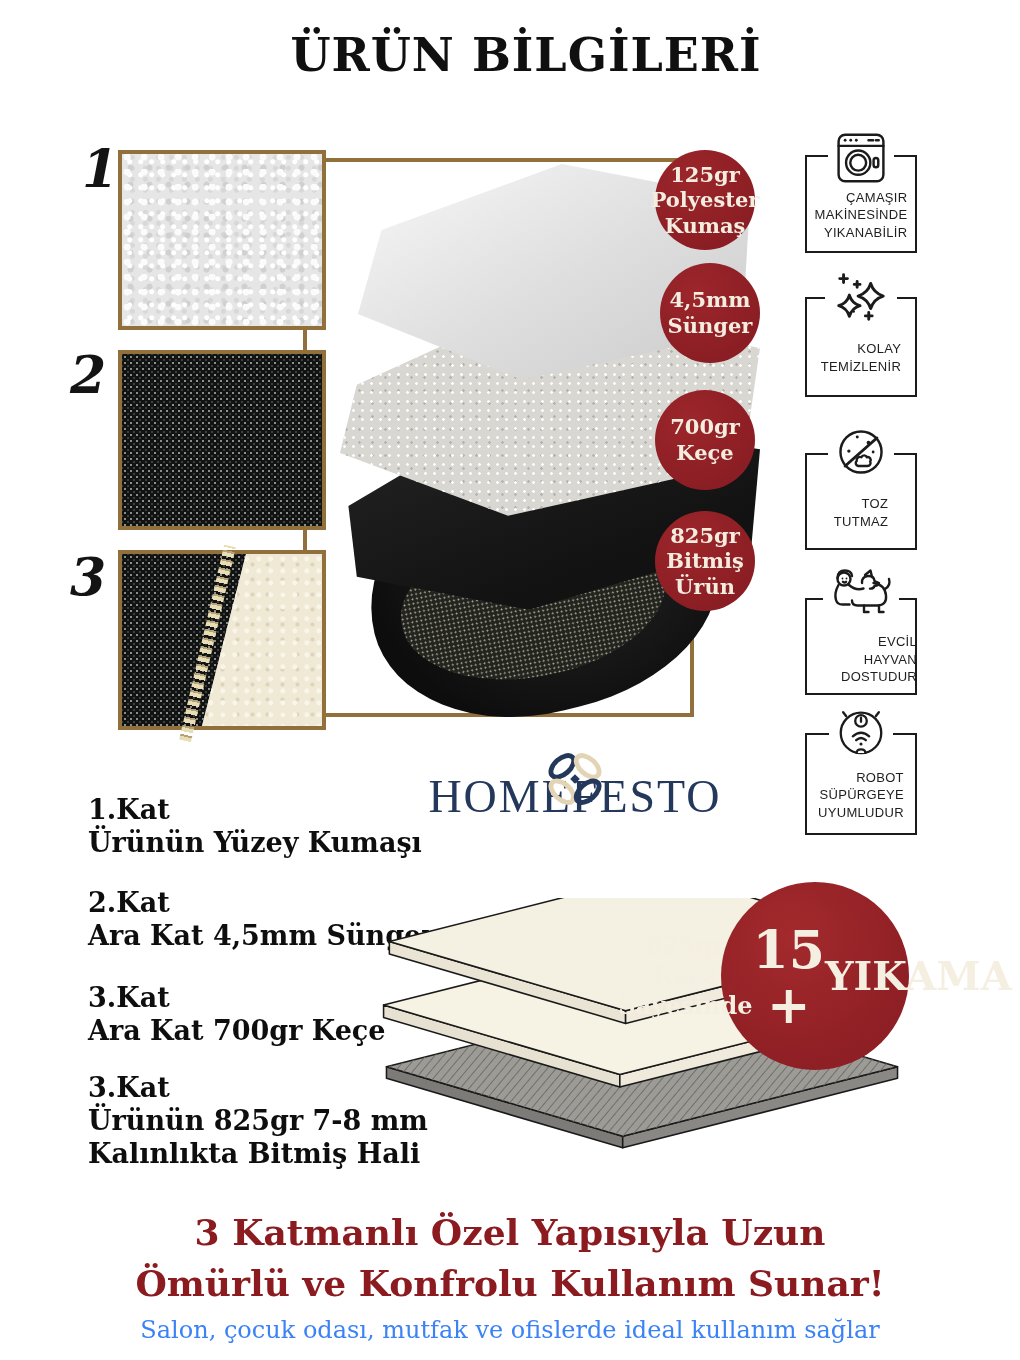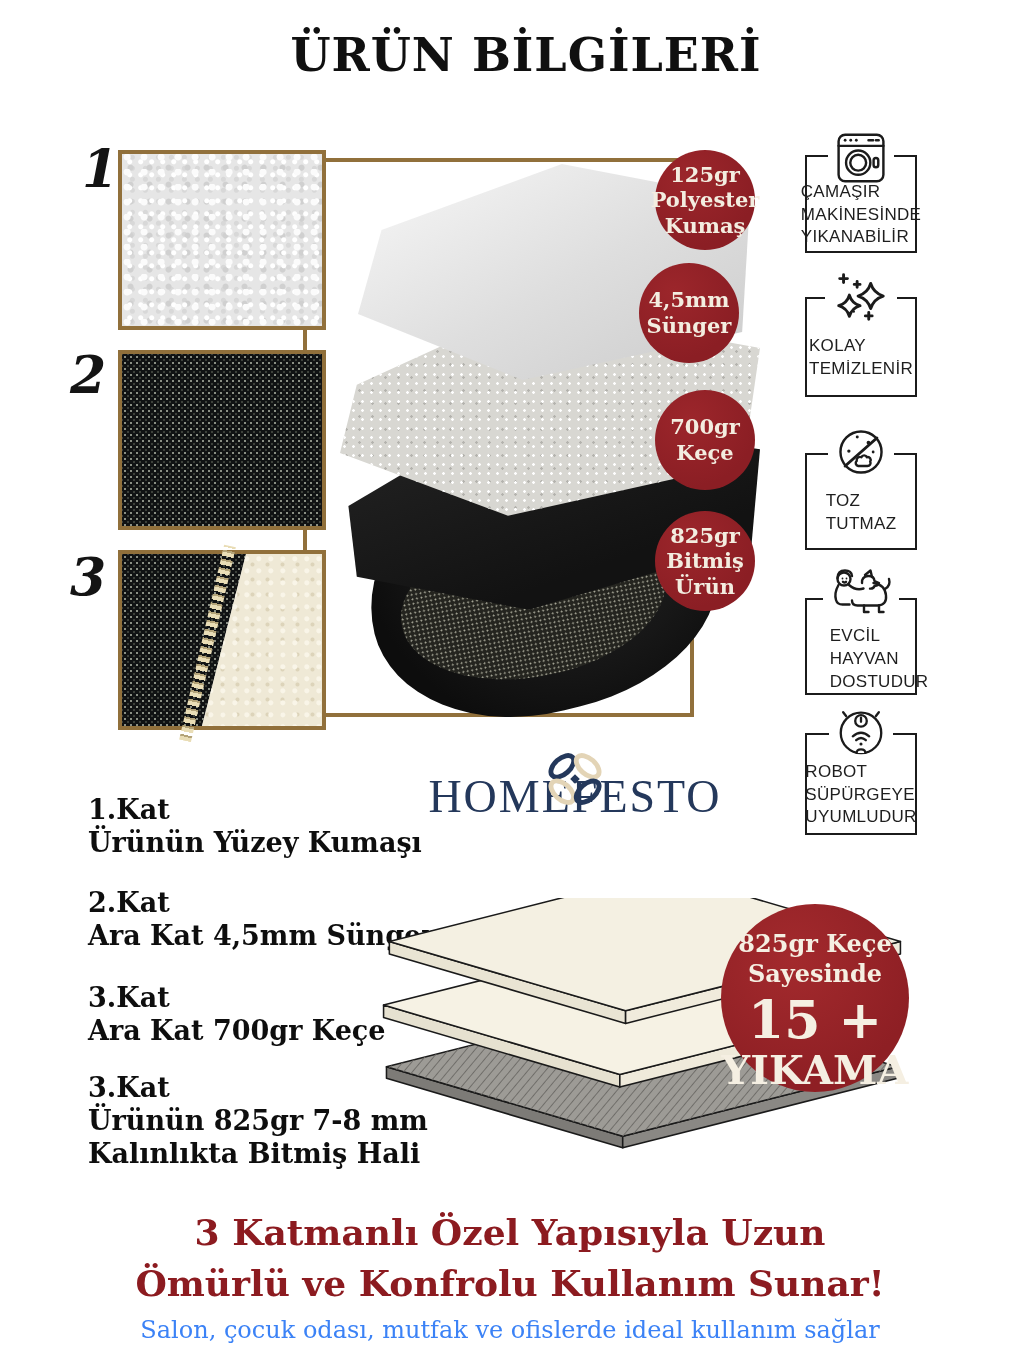--- a/index.html
+++ b/index.html
@@ -79,44 +79,44 @@
     background-color:#24241f;
     background-image:radial-gradient(rgba(196,196,178,.85) .7px,transparent 1.2px);
     background-size:4.5px 4.5px;}
 
   
   .badge{position:absolute;width:100px;height:100px;border-radius:50%;
     background:radial-gradient(circle at 35% 30%,#9c262b,#8B1E24 70%);
     color:#F3EDE0;display:flex;align-items:center;justify-content:center;text-align:center;
     font-size:21px;font-weight:700;line-height:1.22;white-space:pre-line;z-index:6;}
   .b1{left:655px;top:150px;}
-  .b2{left:639px;top:263px;text-align:center;}
+  .b2{left:660px;top:263px;text-align:center;}
   .b3{left:655px;top:390px;}
   .b4{left:655px;top:511px;}
   .b5{left:655px;top:631px;}
 
   
   .feature{position:absolute;left:805px;width:112px;border:2.5px solid #1b1b1b;
     box-sizing:border-box;background:#fff;z-index:4;}
   .f1{top:155px;height:98px;}
   .f2{top:297px;height:100px;}
   .f3{top:453px;height:97px;}
   .f4{top:598px;height:97px;}
   .f5{top:733px;height:102px;}
   .feature .ficon{position:absolute;left:50%;transform:translateX(-50%);
     background:#ffffff;padding:0 5px;line-height:0;}
   .f1 .ficon{top:-27px;}
   .f2 .ficon{top:-30px;}
   .f3 .ficon{top:-31px;}
   .f4 .ficon{top:-36px;}
   .f5 .ficon{top:-31px;}
   .feature .flabel{position:absolute;left:0;right:0;top:26px;bottom:4px;
-    display:flex;align-items:center;justify-content:center;text-align:left;
+    display:flex;align-items:center;justify-content:center;text-align:right;
     font-family:"Liberation Sans","DejaVu Sans",sans-serif;
-    font-size:17px;font-weight:500;letter-spacing:.3px;color:#1e1e1e;
+    font-size:13px;font-weight:500;letter-spacing:.3px;color:#1e1e1e;
     line-height:1.35;white-space:pre-line;}
   .f4 .flabel{top:30px;padding-left:36px;}
 
   
   .desc{position:absolute;left:88px;font-size:27px;font-weight:700;color:#0e0e0e;line-height:33px;}
   .d1{top:793px;}
   .d2{top:886px;}
   .d3{top:981px;}
   .d4{top:1071px;}
   .desc .body{white-space:pre-line;}
@@ -124,23 +124,23 @@
   
   .logo-mark{position:absolute;left:536px;top:738px;z-index:2;}
   .wordmark{position:absolute;left:360px;top:770px;width:430px;text-align:center;
     font-size:46px;font-weight:400;letter-spacing:2px;color:#24385B;
     font-family:"Liberation Serif","DejaVu Serif",serif;}
 
   
   .boards{position:absolute;left:372px;top:898px;z-index:1;}
 
   
-  .wash{position:absolute;left:721px;top:904px;width:188px;height:188px;border-radius:50%;
+  .wash{position:absolute;left:721px;top:882px;width:188px;height:188px;border-radius:50%;
     background:radial-gradient(circle at 38% 30%,#a32a2d,#8e1f24 72%);
-    color:#F5EFE2;display:flex;flex-direction:column;align-items:center;justify-content:flex-end;
+    color:#F5EFE2;display:flex;flex-direction:row;align-items:center;justify-content:center;
     text-align:center;z-index:5;}
   .wash .small{font-size:24px;font-weight:700;line-height:1.25;white-space:pre-line;}
   .wash .big{font-size:52px;font-weight:700;line-height:1.05;margin-top:4px;}
   .wash .word{font-size:40px;font-weight:700;line-height:1.1;}
 
   
   .headline{position:absolute;left:0;top:1207px;width:100%;text-align:center;
     font-size:36px;font-weight:700;color:#8C1B20;line-height:1.42;}
   .subline{position:absolute;left:0;top:1316px;width:100%;text-align:center;
     font-size:24px;font-weight:400;color:#3b82f6;}

